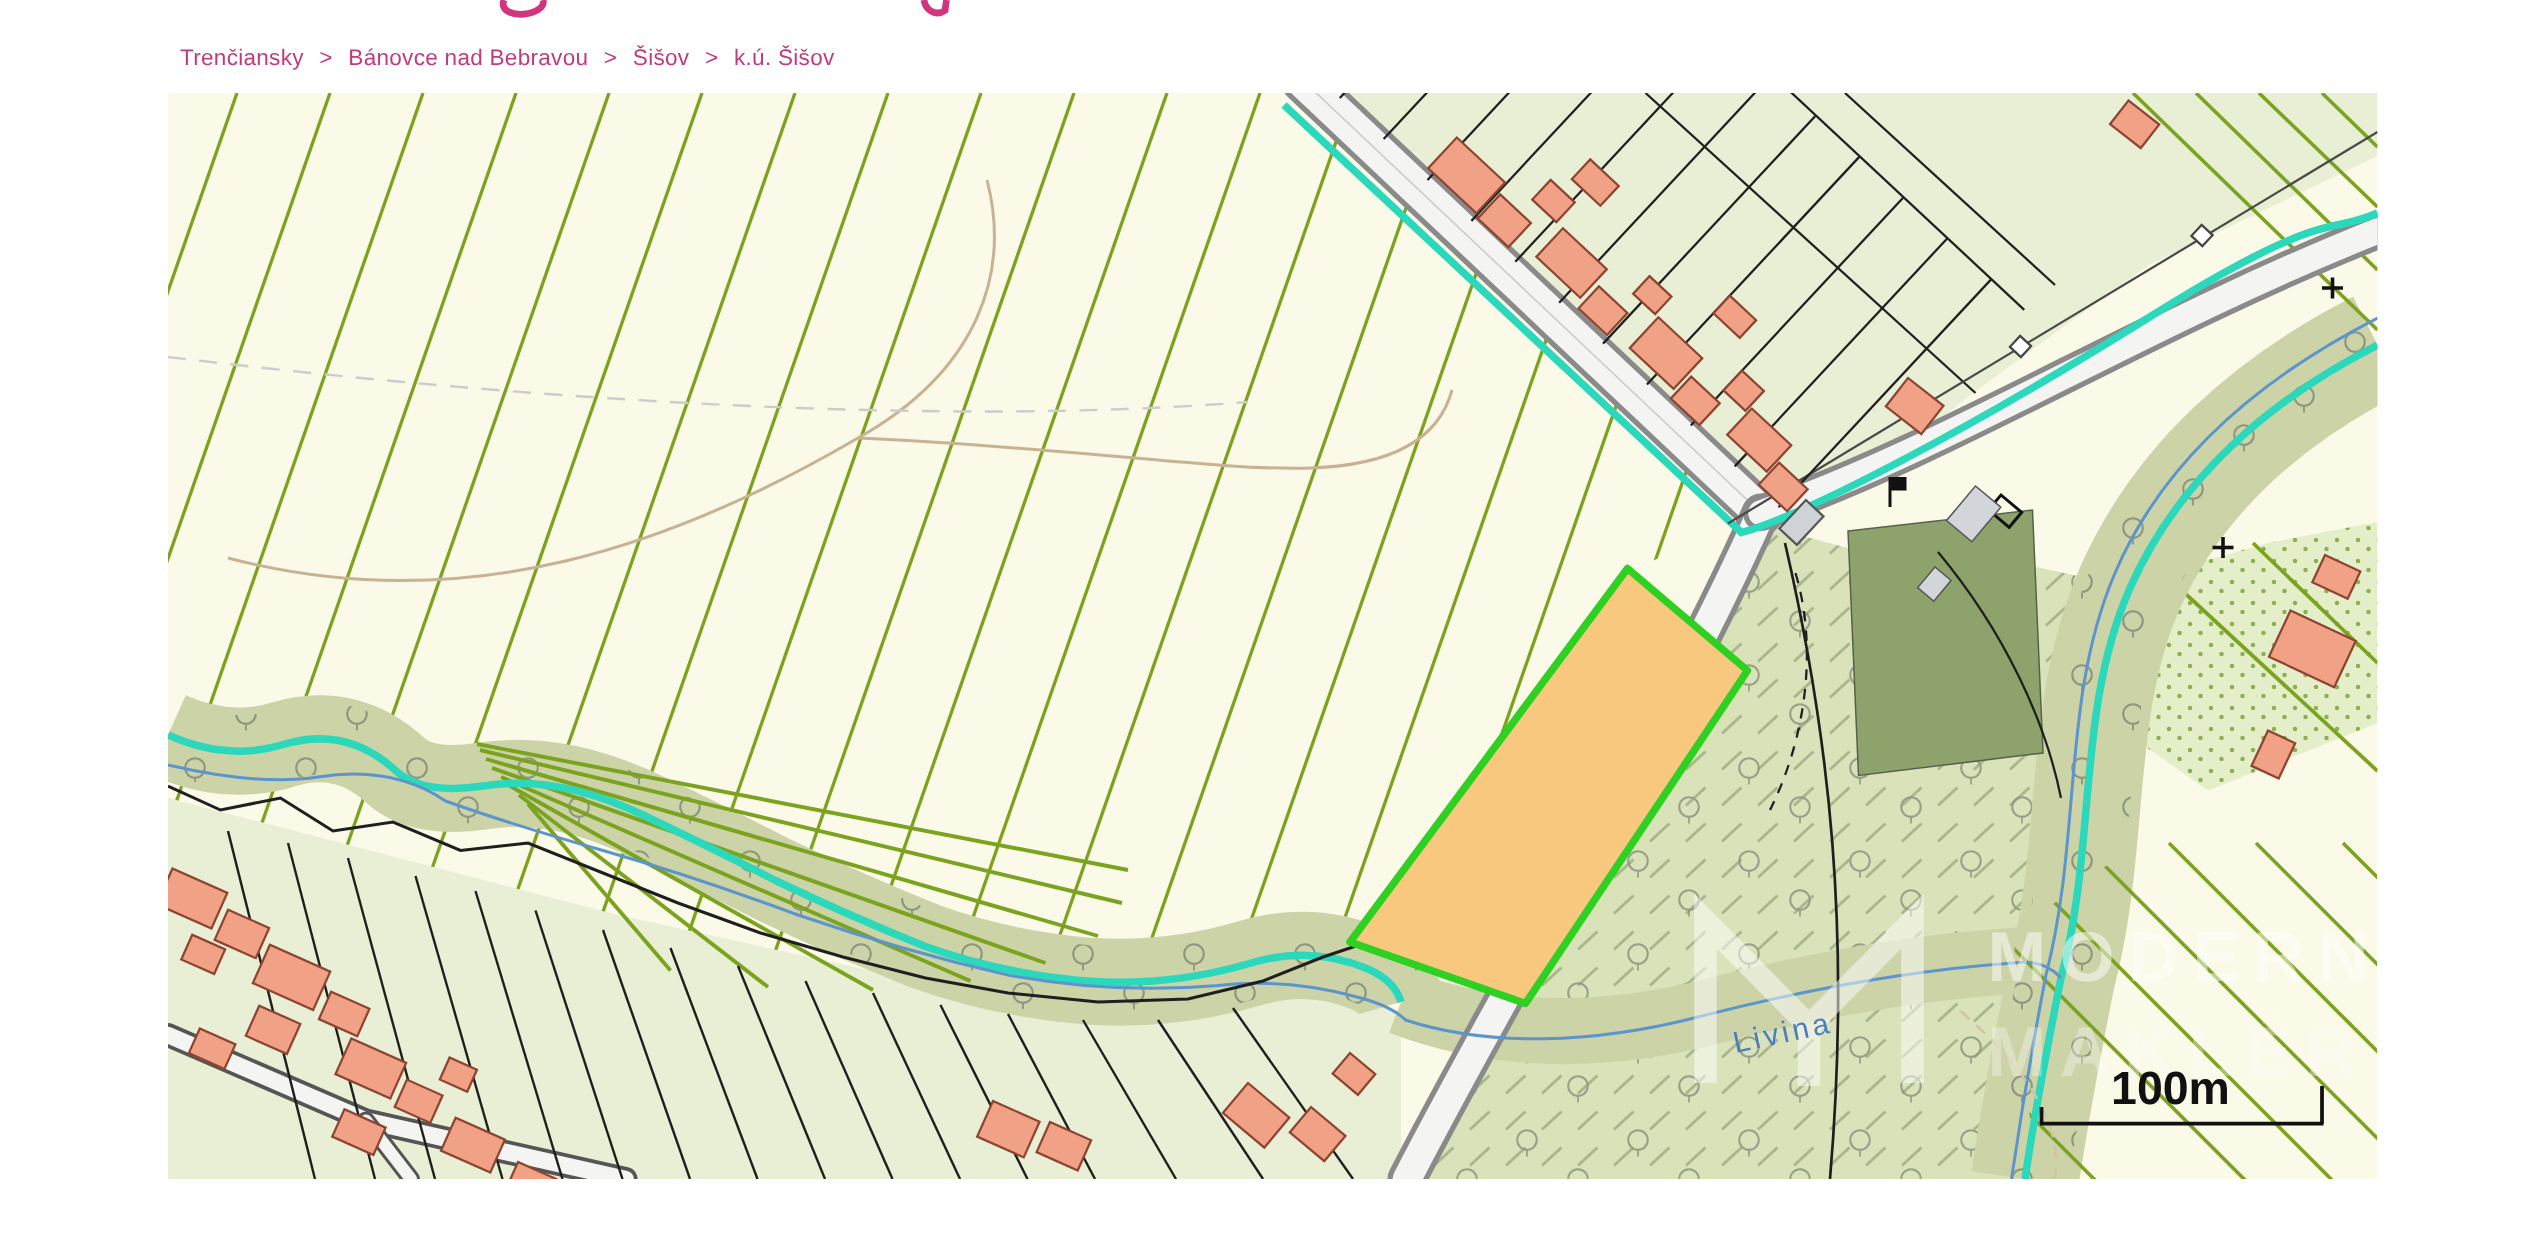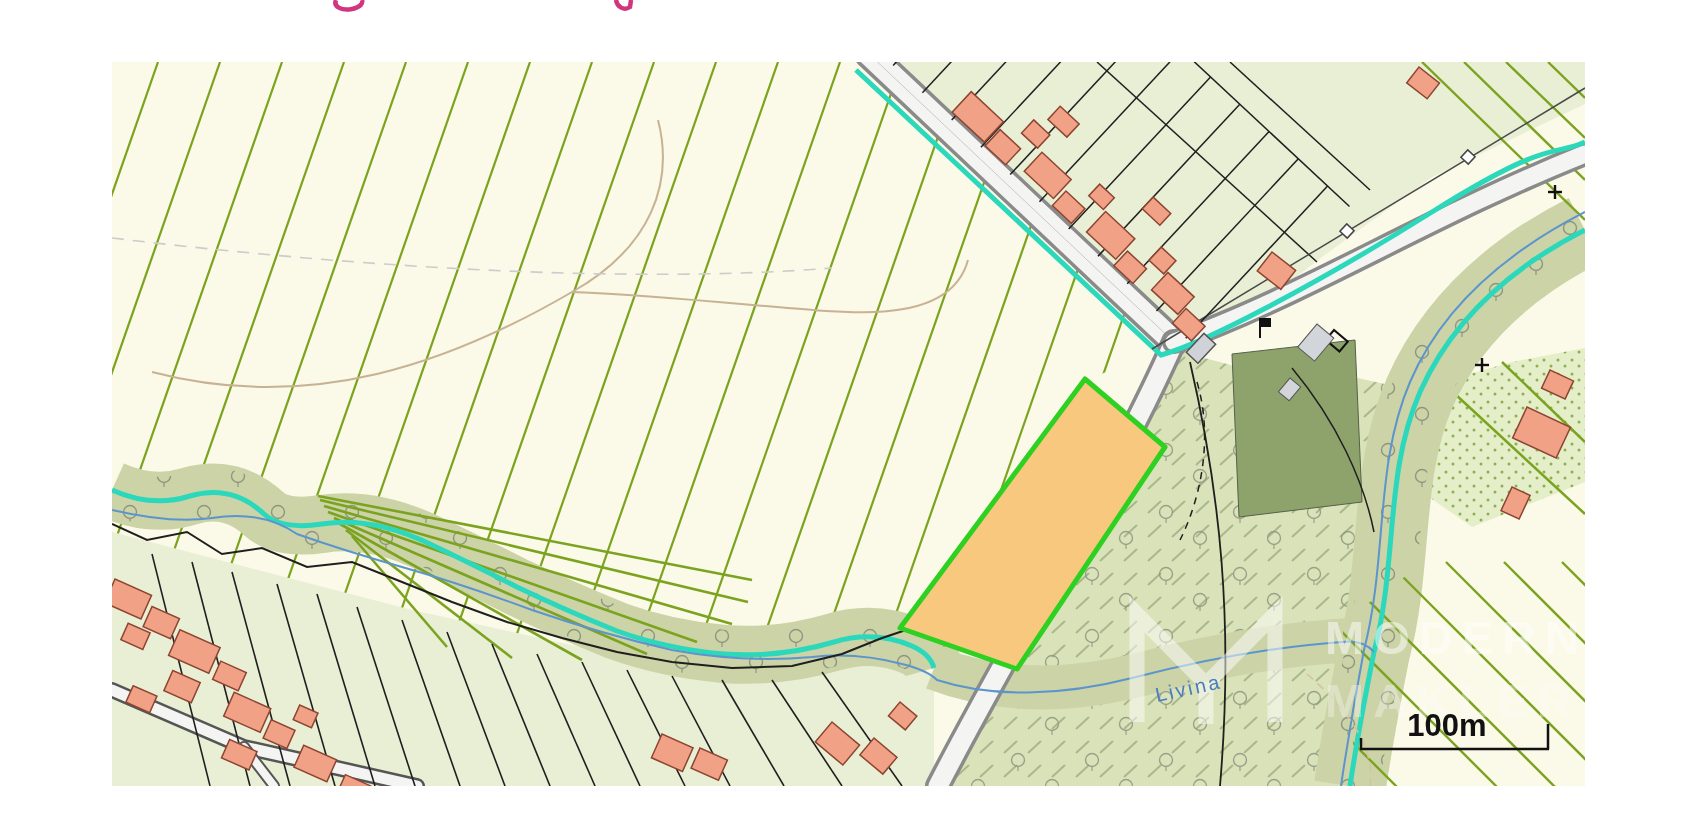--- a/index.html
+++ b/index.html
@@ -17,20 +17,29 @@
 </style>
 </head>
 <body>
 <div class="page">
 
 <svg class="title-frag" viewBox="0 0 700 16">
   <path d="M336,0 C333,7 342,11 352,9 C361,7 363,3 362,0" fill="none" stroke="#d23580" stroke-width="4.5"></path>
   <path d="M616,0 C617,7 624,11 630,7 L631,0" fill="none" stroke="#d23580" stroke-width="4.5"></path>
 </svg>
 
+<nav class="breadcrumb">
+  <span class="crumb">Trenčiansky</span>
+  <span class="sep">&gt;</span>
+  <span class="crumb">Bánovce nad Bebravou</span>
+  <span class="sep">&gt;</span>
+  <span class="crumb">Šišov</span>
+  <span class="sep">&gt;</span>
+  <span class="crumb">k.ú. Šišov</span>
+</nav>
 
 <div class="map-wrap">
 <svg width="1473" height="724" viewBox="0 0 1473 724">
   <defs>
     <pattern id="trees" width="74" height="62" patternUnits="userSpaceOnUse">
       <circle cx="18" cy="16" r="6.5" fill="none" stroke="#8d9680" stroke-width="1.4"></circle>
       <line x1="18" y1="22.5" x2="18" y2="27" stroke="#8d9680" stroke-width="1.2"></line>
       <circle cx="52" cy="42" r="6.5" fill="none" stroke="#8d9680" stroke-width="1.4"></circle>
       <line x1="52" y1="48.5" x2="52" y2="53" stroke="#8d9680" stroke-width="1.2"></line>
     </pattern>

